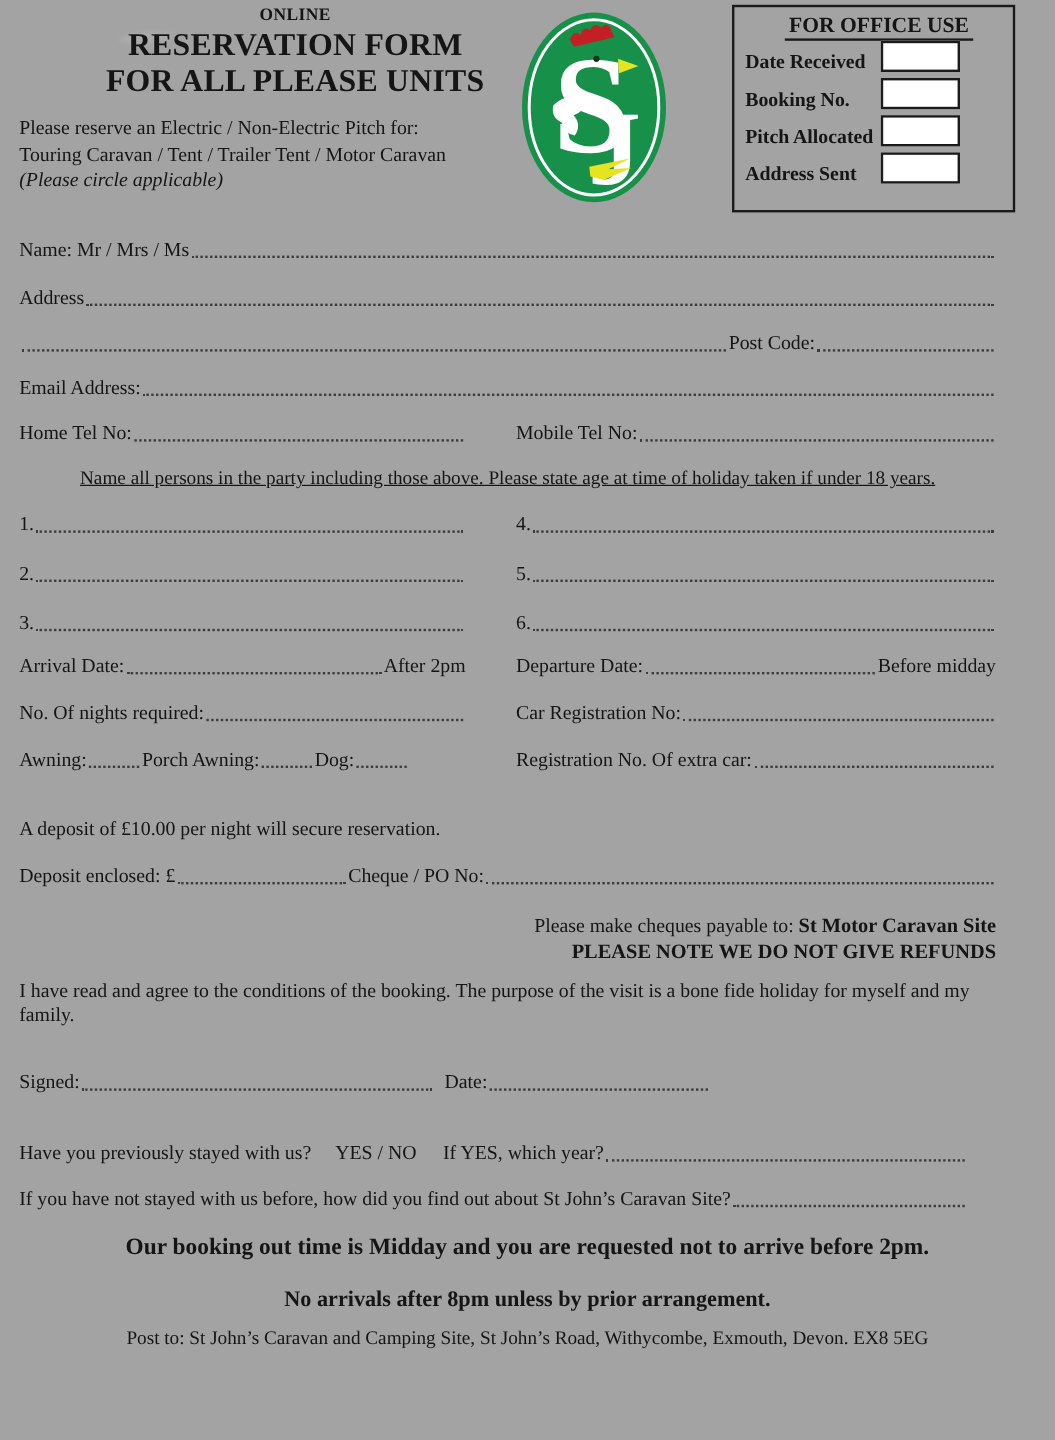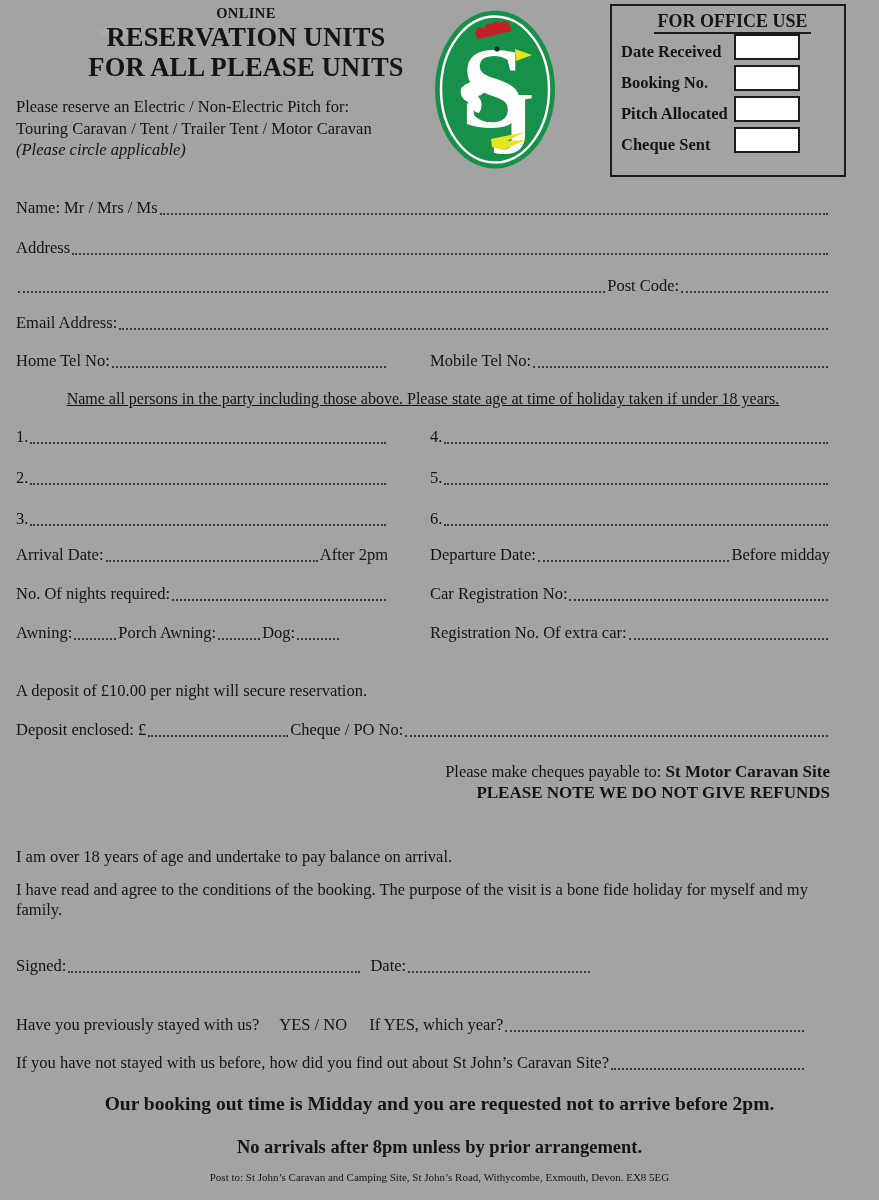--- a/index.html
+++ b/index.html
@@ -35,33 +35,33 @@
   .half-left{display:flex;align-items:flex-end;width:372px;flex:0 0 372px;white-space:nowrap;}
   .half-right{display:flex;align-items:flex-end;flex:1 1 auto;margin-left:42px;white-space:nowrap;}
   .note-row{justify-content:center;font-size:16px;text-decoration:underline;}
   .short-right{padding-right:24px;}
   .gap{flex:0 0 auto;display:inline-block;}
   .payable{margin-top:21px;text-align:right;font-size:16.5px;line-height:21px;}
   .payable b{font-size:17px;}
   
   .foot-bold1{margin-top:20px;text-align:center;font-weight:bold;font-size:19.5px;}
   .foot-bold2{margin-top:22px;text-align:center;font-weight:bold;font-size:18.5px;}
-  .foot-post{margin-top:13px;text-align:center;font-size:11px;}
+  .foot-post{margin-top:13px;text-align:center;font-size:16px;}
 </style>
 </head>
 <body>
 
 <div class="page">
 
   <div class="header">
     <div class="smudge"></div>
 
     <div class="title-block">
       <div class="online">ONLINE</div>
-      <div class="main-title">RESERVATION UNITS</div>
+      <div class="main-title">RESERVATION FORM</div>
       <div class="main-title">FOR ALL PLEASE UNITS</div>
     </div>
 
     <div class="intro">
       <div>Please reserve an Electric / Non-Electric Pitch for:</div>
       <div>Touring Caravan / Tent / Trailer Tent / Motor Caravan</div>
       <div class="circle-note">(Please circle applicable)</div>
     </div>
 
     <svg class="logo" viewBox="0 0 124 163">
@@ -91,21 +91,21 @@
       </div>
       <div class="office-row">
         <span class="office-label">Booking No.</span>
         <span class="office-input"></span>
       </div>
       <div class="office-row">
         <span class="office-label">Pitch Allocated</span>
         <span class="office-input"></span>
       </div>
       <div class="office-row">
-        <span class="office-label">Cheque Sent</span>
+        <span class="office-label">Address Sent</span>
         <span class="office-input"></span>
       </div>
     </div>
   </div>
 
   <div class="form">
 
     <div class="row" style="margin-top:0">
       <span>Name: Mr / Mrs / Ms</span>
       <span class="leader"></span>
@@ -223,23 +223,20 @@
       <span class="leader fx" style="width:140px"></span>
       <span>Cheque / PO No:</span>
       <span class="leader"></span>
     </div>
 
     <div class="payable">
       <div><span>Please make cheques payable to: </span><b>St Motor Caravan Site</b></div>
       <div><b>PLEASE NOTE WE DO NOT GIVE REFUNDS</b></div>
     </div>
 
-    <div class="row" style="margin-top:44px">
-      <span>I am over 18 years of age and undertake to pay balance on arrival.</span>
-    </div>
 
     <div class="row wrap" style="margin-top:13px">
       <span>I have read and agree to the conditions of the booking. The purpose of the visit is a bone fide holiday for myself and my family.</span>
     </div>
 
     <div class="row" style="margin-top:36px">
       <span>Signed:</span>
       <span class="leader fx" style="width:292px"></span>
       <span class="gap" style="width:8px"></span>
       <span>Date:</span>

